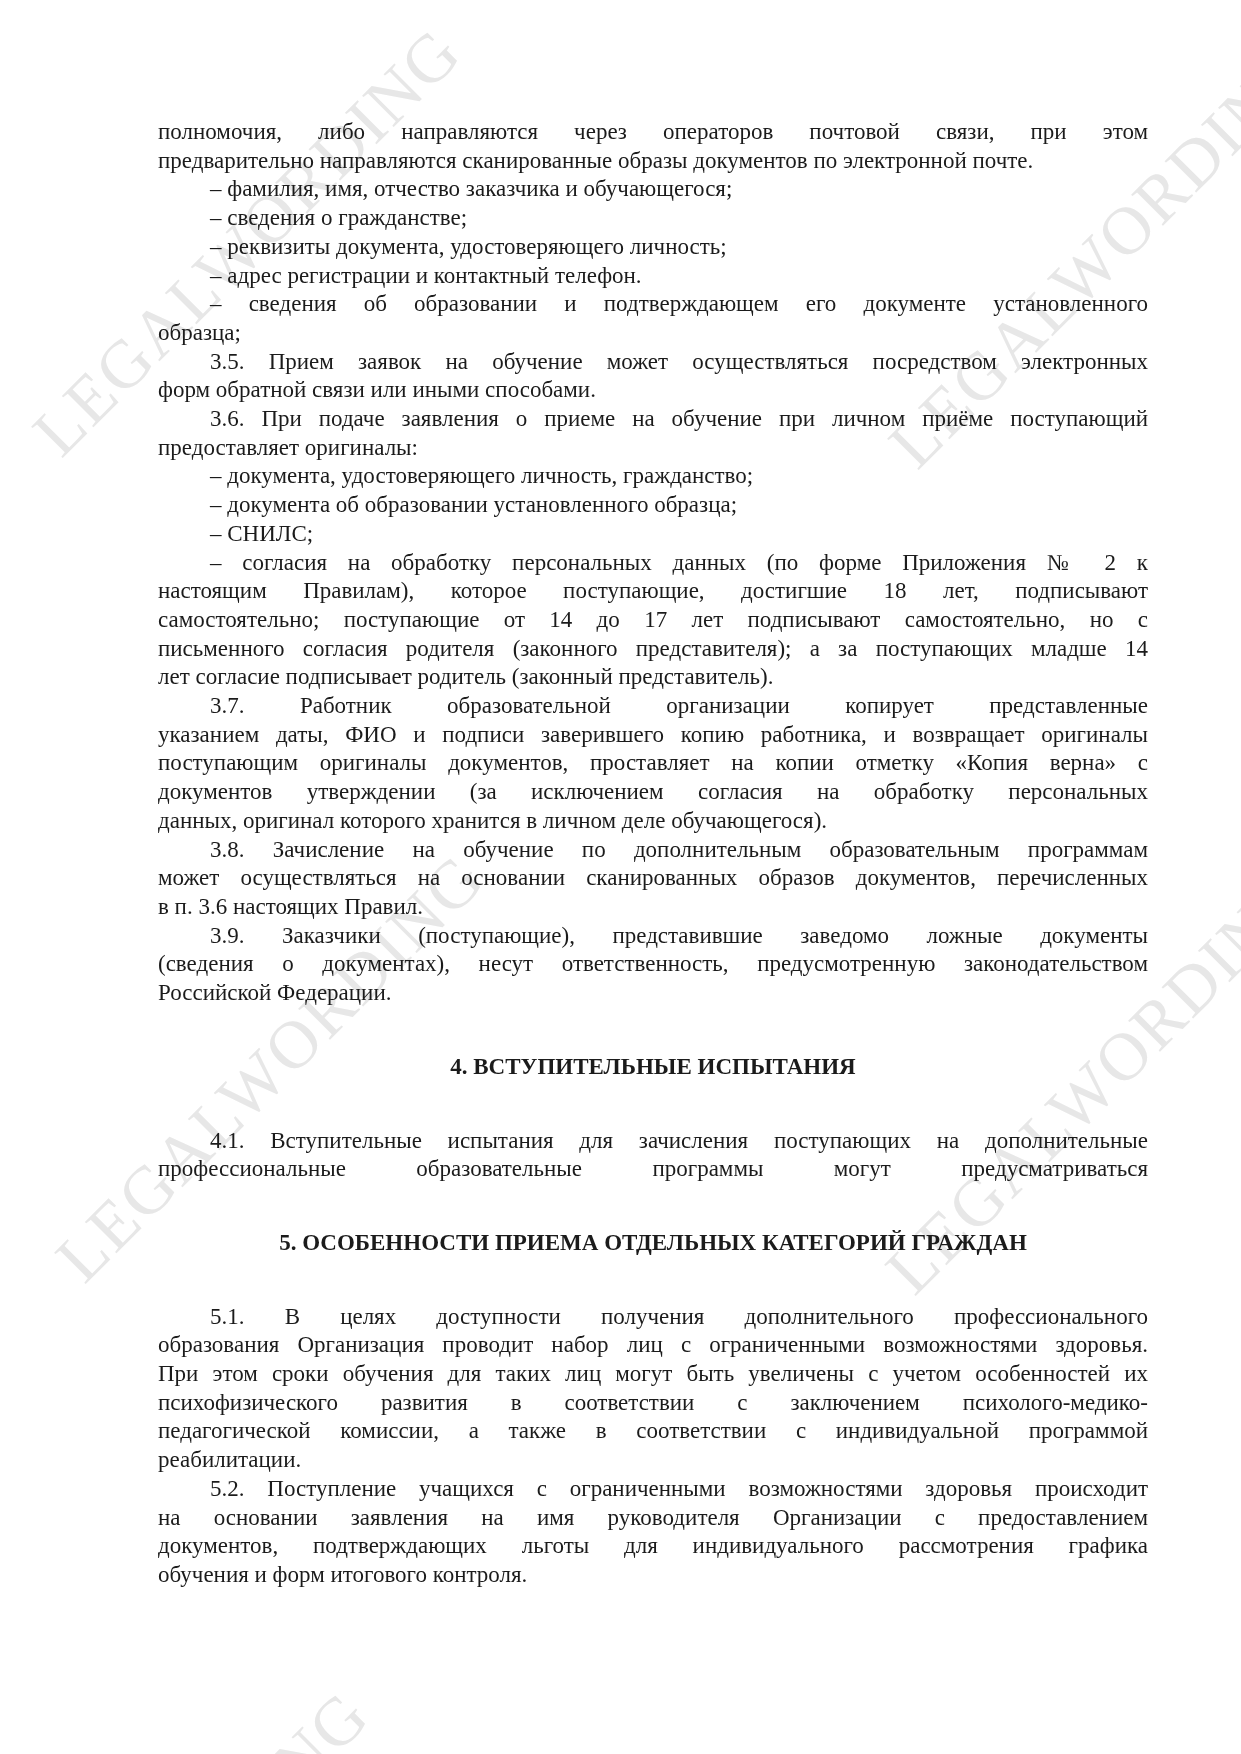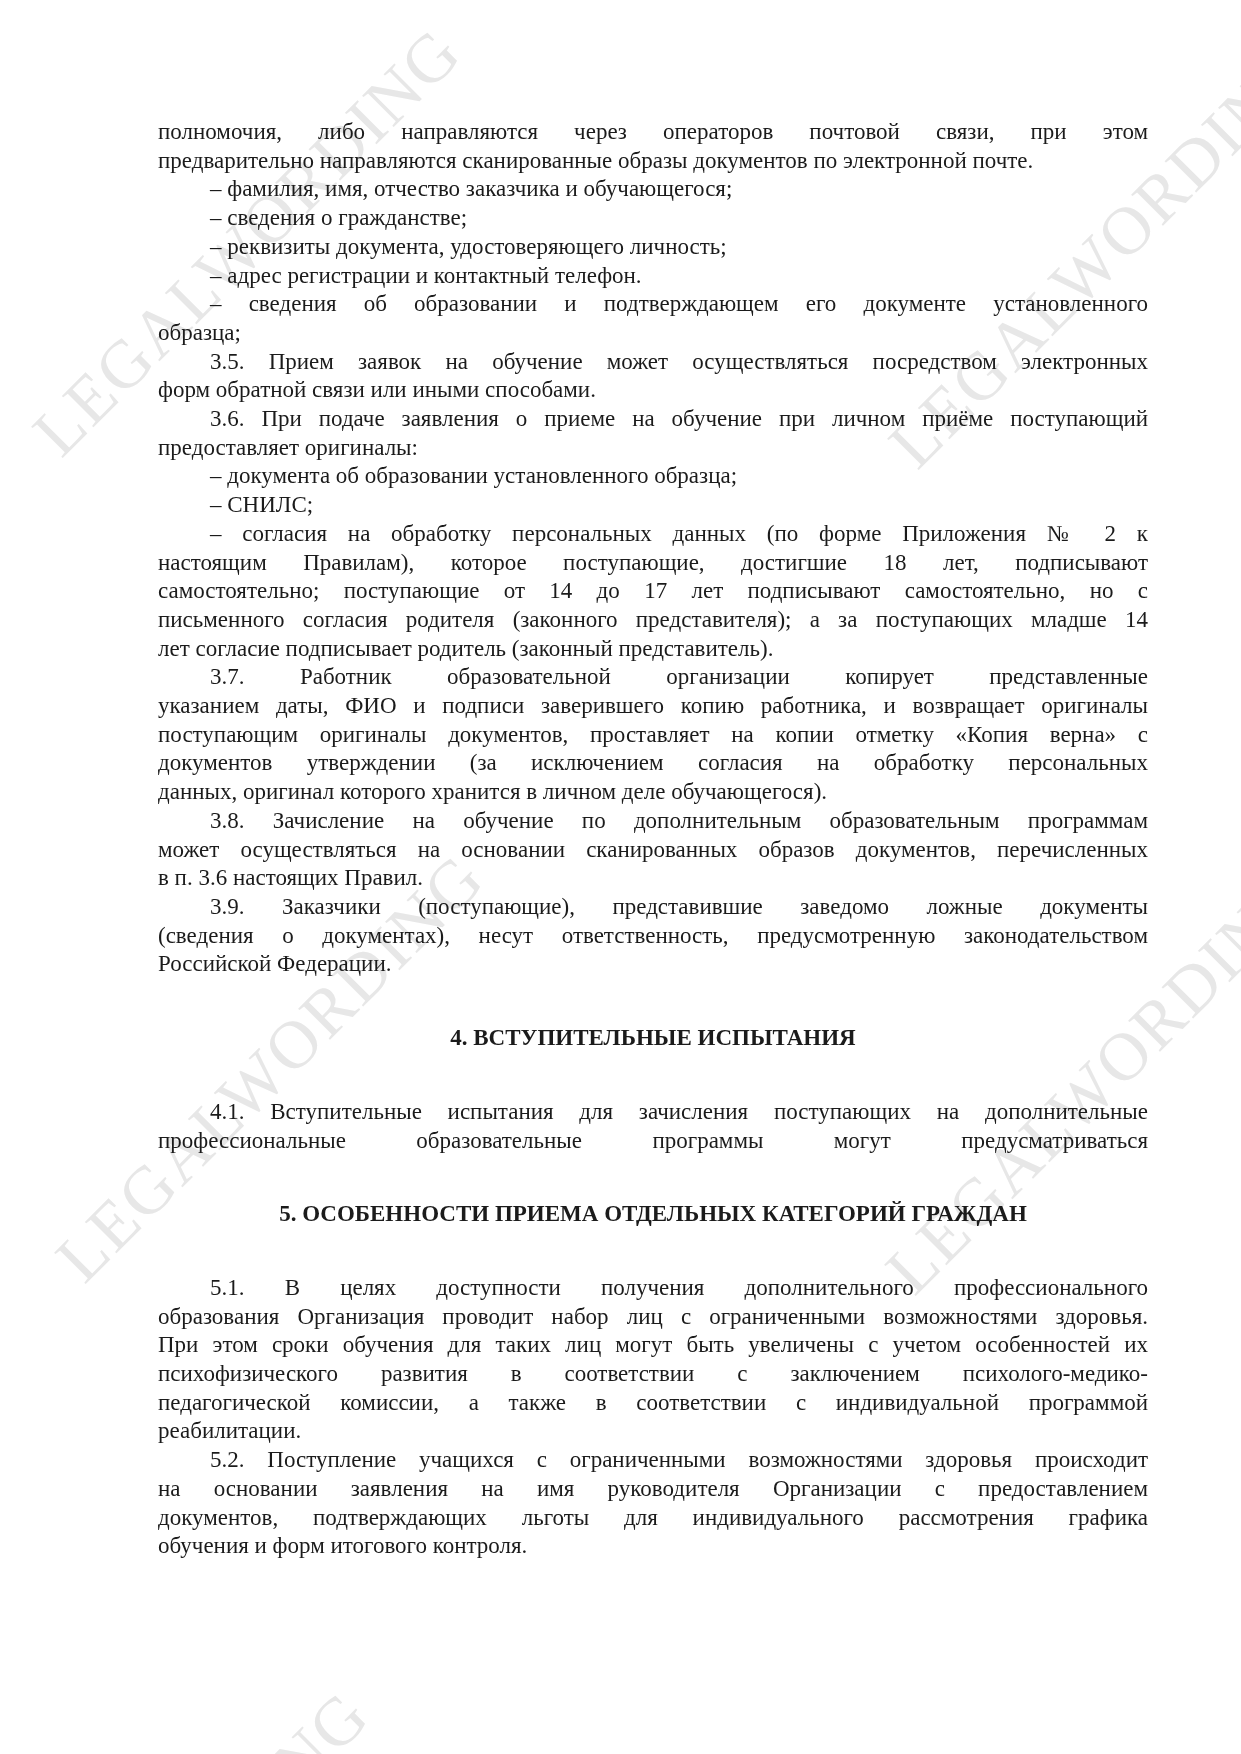--- a/index.html
+++ b/index.html
@@ -75,20 +75,23 @@
       </div>
       <div class="para">
         <div class="line jline first">3.5. Прием заявок на обучение может осуществляться посредством электронных</div>
         <div class="line">форм обратной связи или иными способами.</div>
       </div>
       <div class="para">
         <div class="line jline first">3.6. При подаче заявления о приеме на обучение при личном приёме поступающий</div>
         <div class="line">предоставляет оригиналы:</div>
       </div>
       <div class="para">
+        <div class="line first">– документа, удостоверяющего личность, гражданство;</div>
+      </div>
+      <div class="para">
         <div class="line first">– документа об образовании установленного образца;</div>
       </div>
       <div class="para">
         <div class="line first">– СНИЛС;</div>
       </div>
       <div class="para">
         <div class="line jline first">– согласия на обработку персональных данных (по форме Приложения № 2 к</div>
         <div class="line jline">настоящим Правилам), которое поступающие, достигшие 18 лет, подписывают</div>
         <div class="line jline">самостоятельно; поступающие от 14 до 17 лет подписывают самостоятельно, но с</div>
         <div class="line jline">письменного согласия родителя (законного представителя); а за поступающих младше 14</div>

